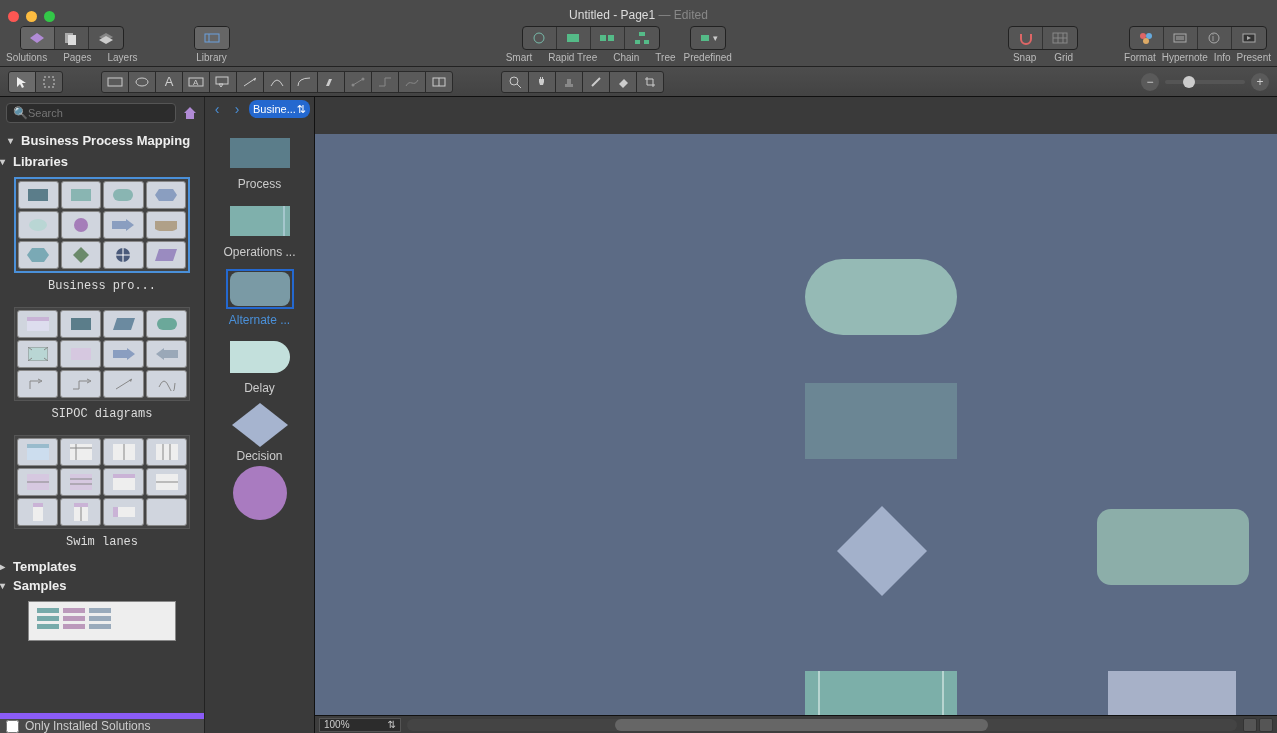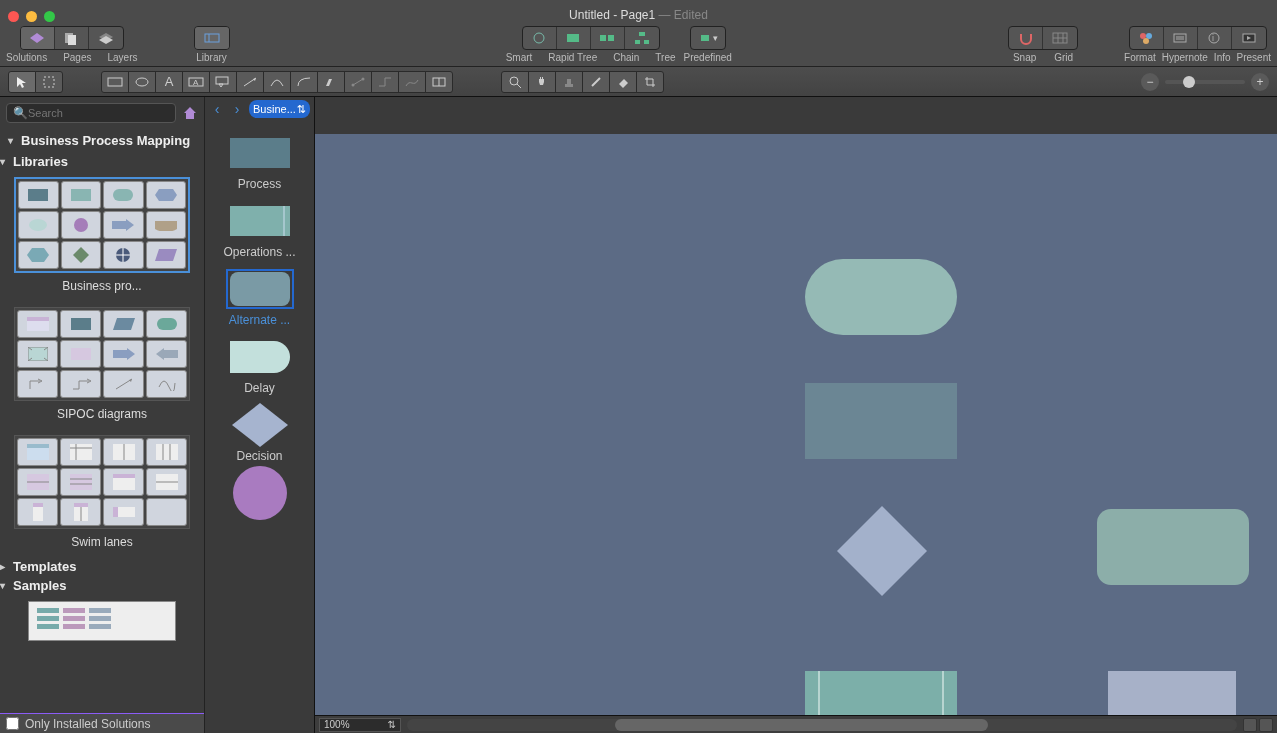--- a/index.html
+++ b/index.html
@@ -42,22 +42,22 @@
 .sidebar { width:204px; background:#3b3b3b; display:flex; flex-direction:column; overflow:hidden; font-size:12px;}
 .search { margin:6px; height:20px; background:#2c2c2c; border:1px solid #555; border-radius:4px; display:flex; align-items:center; padding:0 6px; color:#888;}
 .search input{background:transparent;border:none;outline:none;color:#ccc;font-size:11px;width:100%;}
 .sbhead{padding:4px 8px;color:#eee;font-size:13px;font-weight:600;display:flex;align-items:center;gap:4px;}
 .sbsub{padding:2px 0;color:#eee;font-size:13px;font-weight:600;display:flex;align-items:center;gap:4px;}
 .tri::before{content:"▾";font-size:10px;color:#ccc;margin-right:4px;}
 .tri.closed::before{content:"▸";}
 .libgrid{margin:6px 14px;border:2px solid #4a90d9;padding:2px;background:#444;display:grid;grid-template-columns:repeat(4,1fr);gap:2px;}
 .libgrid.noborder{border:1px solid #555;}
 .libcell{height:28px;background:#d0d5de;border:1px solid #888;border-radius:3px;display:flex;align-items:center;justify-content:center;}
-.liblabel{text-align:center;color:#ddd;font-size:12px;margin-bottom:8px;}
-.onlyinst{height:20px;background:#4a4a4a;border-top:1px solid #8b5cf6;display:flex;align-items:center;padding:0 6px;font-size:12px;}
+.liblabel{text-align:center;color:#ddd;font-size:12px;margin-bottom:8px;font-family:Liberation Mono, monospace;}
+.onlyinst{height:20px;background:#4a4a4a;border-top:6px solid #8b5cf6;display:flex;align-items:center;padding:0 6px;font-size:12px;}
 .onlyinst input{margin-right:6px;}
 
 
 .shpanel{width:111px;background:#3a3a3a;border-left:1px solid #222;border-right:1px solid #111;display:flex;flex-direction:column;overflow:hidden;}
 .shhead{height:24px;display:flex;align-items:center;gap:4px;padding:0 4px;}
 .navarrow{width:16px;height:16px;display:flex;align-items:center;justify-content:center;color:#4a90d9;cursor:pointer;font-size:14px;}
 .shapesel{flex:1;height:18px;background:#2468cf;border-radius:8px;color:#fff;font-size:11px;display:flex;align-items:center;justify-content:space-between;padding:0 4px;}
 .shlist{flex:1;overflow-y:auto;padding:8px 0;}
 .shitem{display:flex;flex-direction:column;align-items:center;gap:6px;padding:6px 0;cursor:pointer;}
 .shitem.sel .shprev{outline:2px solid #2468cf;}

